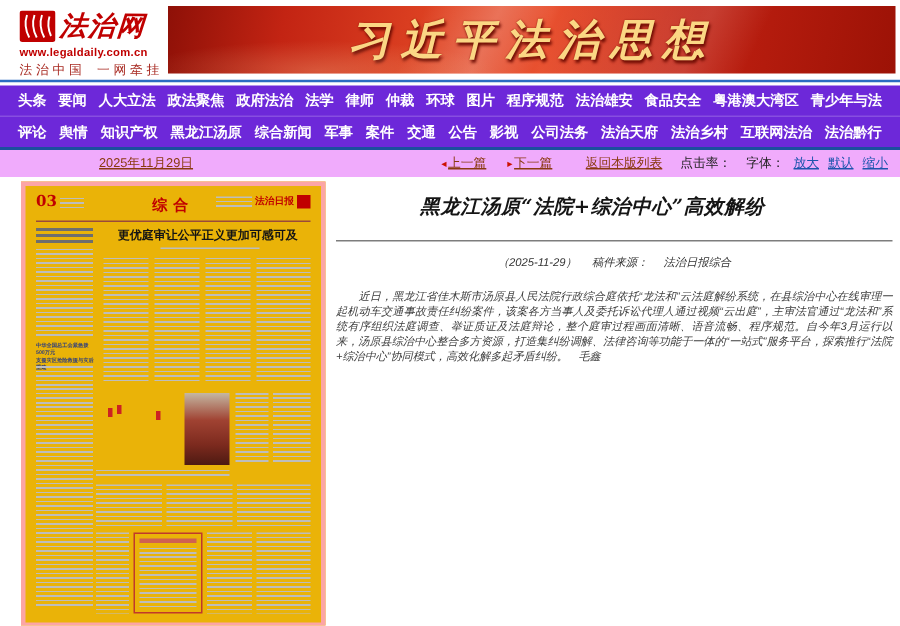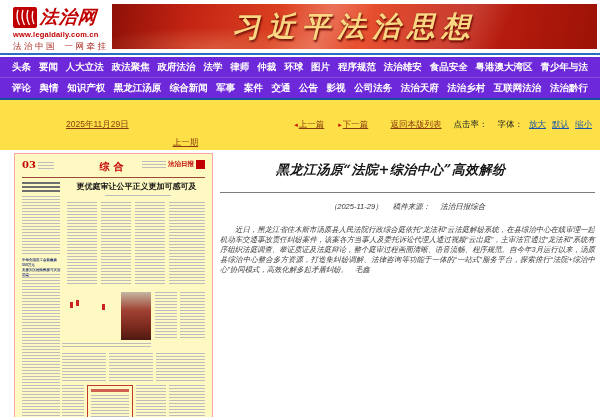--- a/index.html
+++ b/index.html
@@ -25,39 +25,39 @@
   .header-rule{height:2px;background:#2a6cc2;}
   .header-gap{height:2px;background:#fff;}
 
   
   .nav{background:#6d28d9;}
   .nav-row{display:flex;align-items:center;justify-content:space-between;height:20px;padding:0 12px;}
   .nav-row + .nav-row{border-top:1px solid rgba(255,255,255,.18);}
   .nav-item{color:#fff;font-size:9.5px;font-weight:bold;text-decoration:none;white-space:nowrap;cursor:pointer;}
 
   
-  .toolbar{height:16px;background:#fde047;border-top:2px solid #1b4f9e;display:flex;align-items:center;font-size:8.5px;color:#222;padding:17px 8px;white-space:nowrap;}
+  .toolbar{height:16px;background:#f0abfc;border-top:2px solid #1b4f9e;display:flex;align-items:center;font-size:8.5px;color:#222;padding:1px 8px;white-space:nowrap;}
   .tb-link{color:#8a3a10;text-decoration:underline;cursor:pointer;}
   .tb-link.blue{color:#1d55ad;}
   .tb-label{color:#222;}
   .tb-arrow{color:#cc1100;font-size:7px;margin-right:1px;}
   .tb-date{margin-left:58px;}
   .tb-prevIssue{margin-left:44px;margin-top:36px;}
   .tb-prevArt{margin-left:96px;}
   .tb-nextArt{margin-left:14px;}
   .tb-back{margin-left:auto;}
   .tb-hits{margin-left:12px;}
   .tb-font{margin-left:10px;text-align:right;}
   .tb-zoom{margin-left:6px;}
 
   
   .main{display:flex;padding:3px 3px 0 14px;align-items:flex-start;}
 
   
-  .paper{width:197px;height:291px;border:1px solid #fca5a5;background:#fef9c3;position:relative;flex-shrink:0;cursor:pointer;}
+  .paper{width:197px;height:291px;border:3px solid #fca5a5;background:#eab308;position:relative;flex-shrink:0;cursor:pointer;}
   .tx{background:repeating-linear-gradient(to bottom,#bdbdbd 0,#bdbdbd 1px,transparent 1px,transparent 3px);position:absolute;}
   .tx.dark{background:repeating-linear-gradient(to bottom,#6e6e6e 0,#6e6e6e 2px,transparent 2px,transparent 4px);}
   .np-masthead{position:absolute;left:7px;right:7px;top:5px;height:15px;}
   .np-pageno{position:absolute;left:0;top:0;font-size:10px;font-weight:bold;color:#c00000;font-family:"DejaVu Serif",serif;}
   .np-pageno-bar{position:absolute;left:16px;top:3px;width:16px;height:8px;}
   .np-section{position:absolute;left:0;right:0;top:1px;text-align:center;font-size:10px;font-weight:bold;color:#c00000;letter-spacing:4px;font-family:"DejaVu Serif",serif;}
   .np-mast-right{position:absolute;right:0;top:1px;display:flex;align-items:center;gap:2px;}
   .np-mast-bar{width:24px;height:7px;position:relative;}
   .np-mast-title{font-size:6.5px;font-weight:bold;color:#c00000;font-family:"DejaVu Serif",serif;white-space:nowrap;}
   .np-mast-seal{width:9px;height:9px;background:#c00000;}

